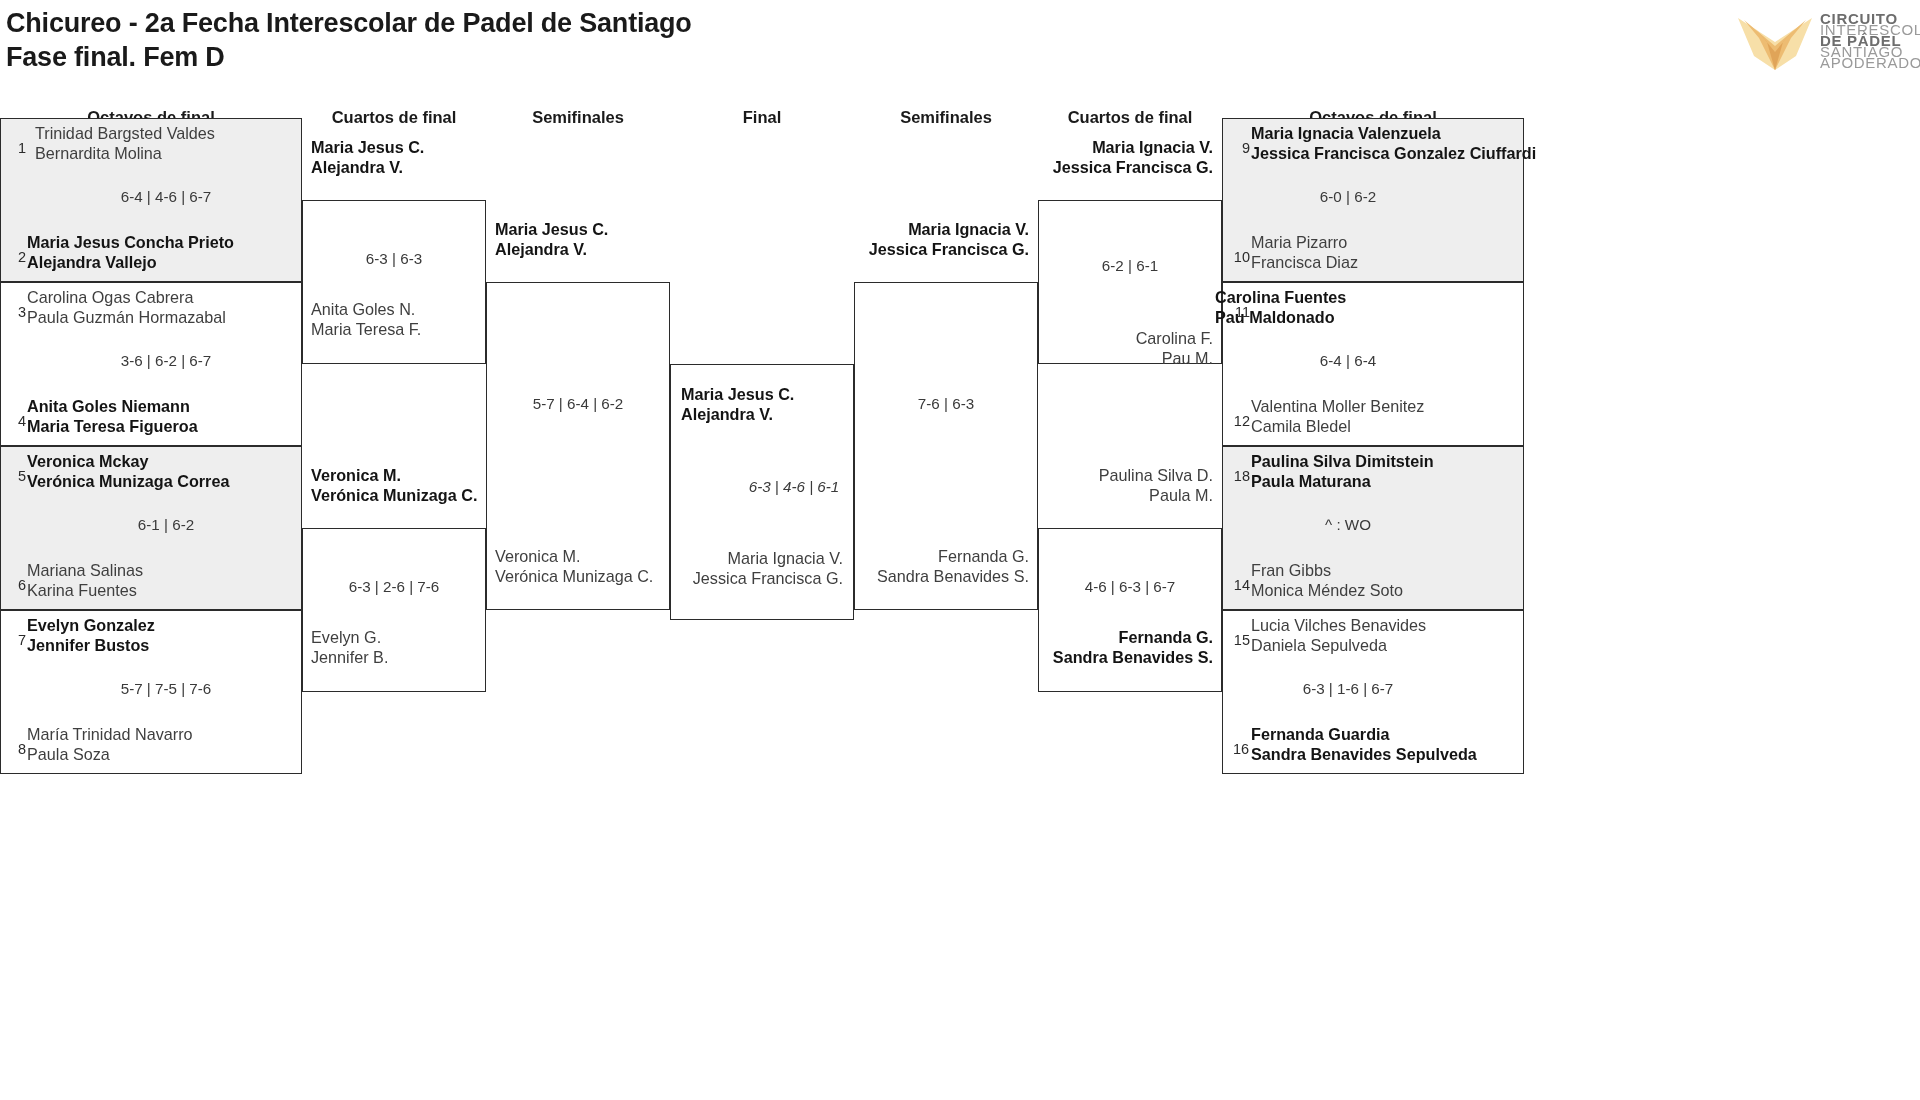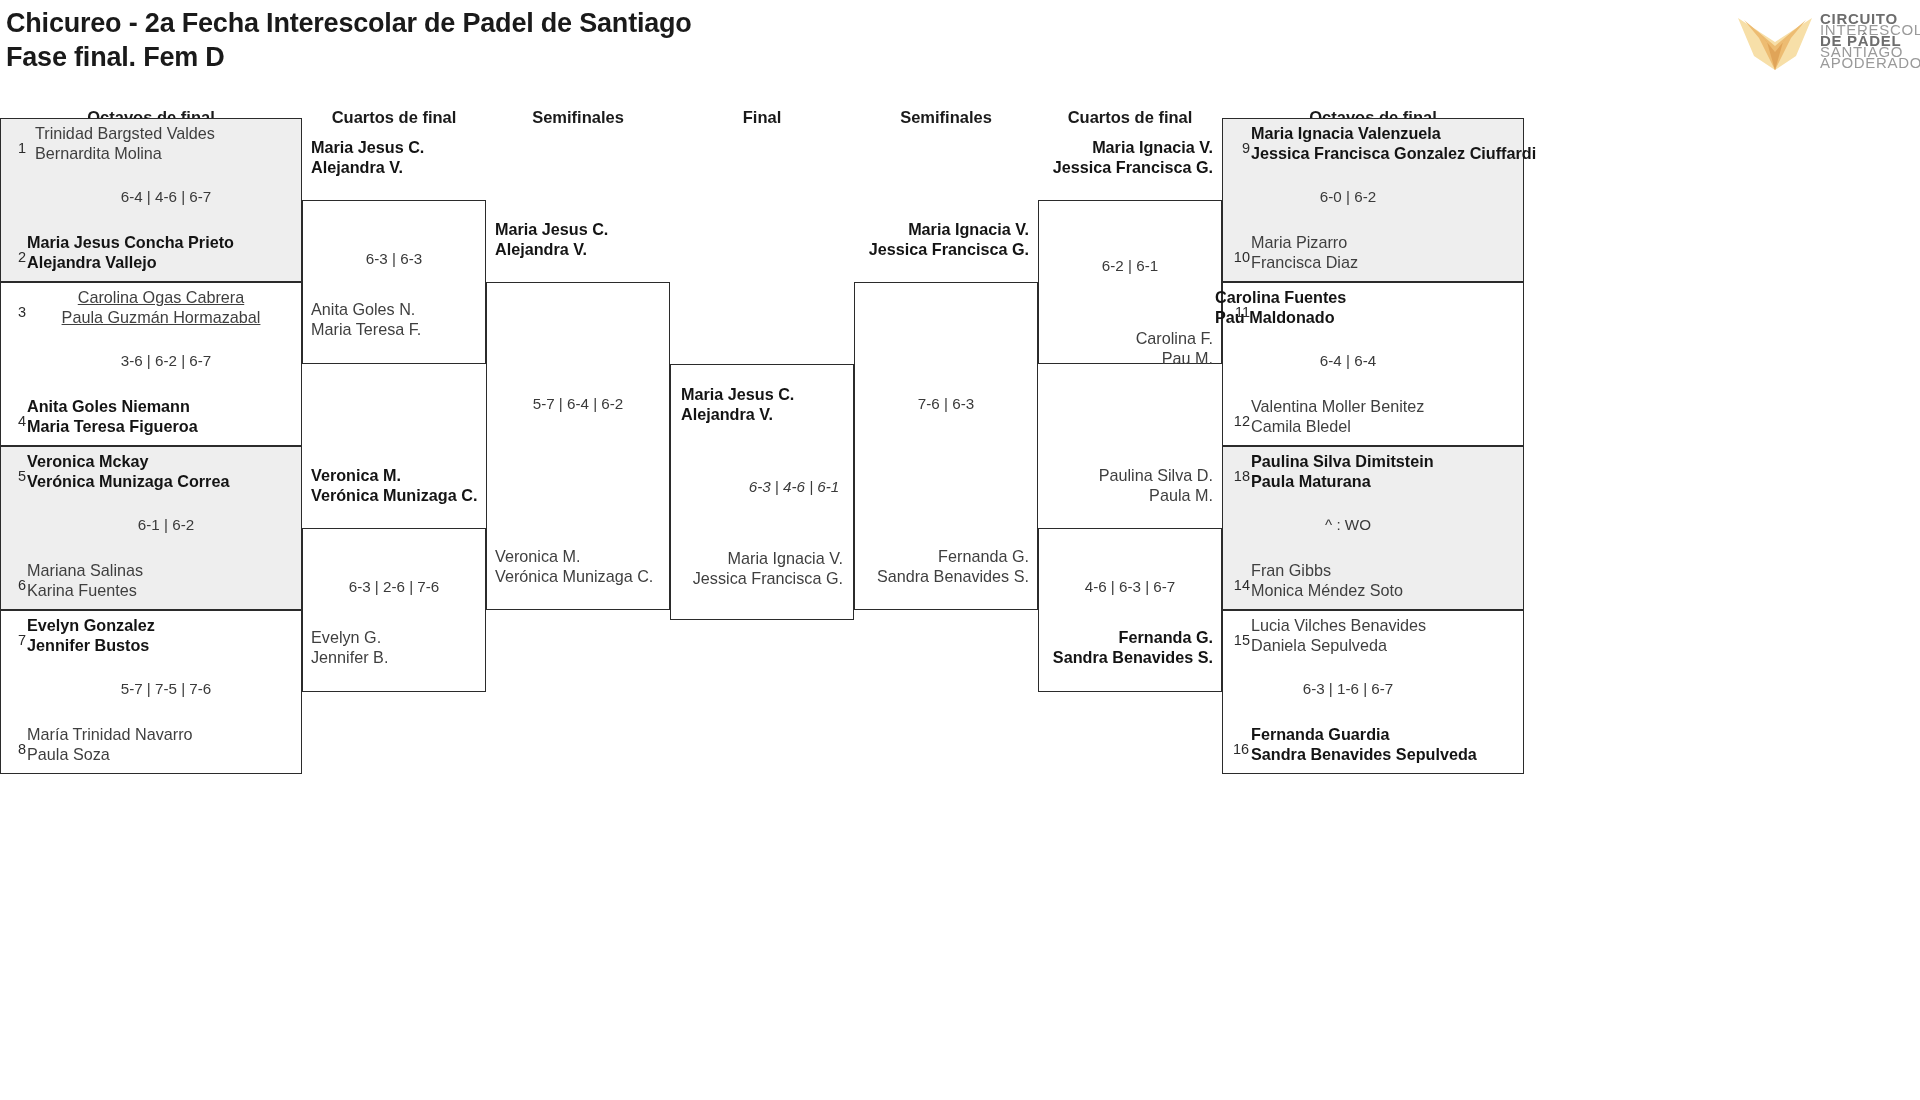--- a/index.html
+++ b/index.html
@@ -84,21 +84,21 @@
       <div>Bernardita Molina</div>
     </div>
     <div class="seed" style="left: 8px; top: 141px; width: 18px; text-align: right;">1</div>
     <div class="score" style="left: 40px; top: 188px; width: 252px;">6-4 | 4-6 | 6-7</div>
     <div class="team win" style="left: 27px; top: 233px; width: 268px; text-align: left; position: absolute;">
       <div>Maria Jesus Concha Prieto</div>
       <div>Alejandra Vallejo</div>
     </div>
     <div class="seed" style="left: 8px; top: 250px; width: 18px; text-align: right;">2</div>
     <div class="mbox plain" style="left: 0px; top: 282px; width: 302px; height: 164px;"></div>
-    <div class="team lose" style="left: 27px; top: 288px; width: 268px; text-align: center; position: absolute; text-decoration: underline;">
+    <div class="team lose" style="left: 27px; top: 288px; width: 268px; text-align: left; position: absolute;">
       <div>Carolina Ogas Cabrera</div>
       <div>Paula Guzmán Hormazabal</div>
     </div>
     <div class="seed" style="left: 8px; top: 305px; width: 18px; text-align: right;">3</div>
     <div class="score" style="left: 40px; top: 352px; width: 252px;">3-6 | 6-2 | 6-7</div>
     <div class="team win" style="left: 27px; top: 397px; width: 268px; text-align: left; position: absolute;">
       <div>Anita Goles Niemann</div>
       <div>Maria Teresa Figueroa</div>
     </div>
     <div class="seed" style="left: 8px; top: 414px; width: 18px; text-align: right;">4</div>

